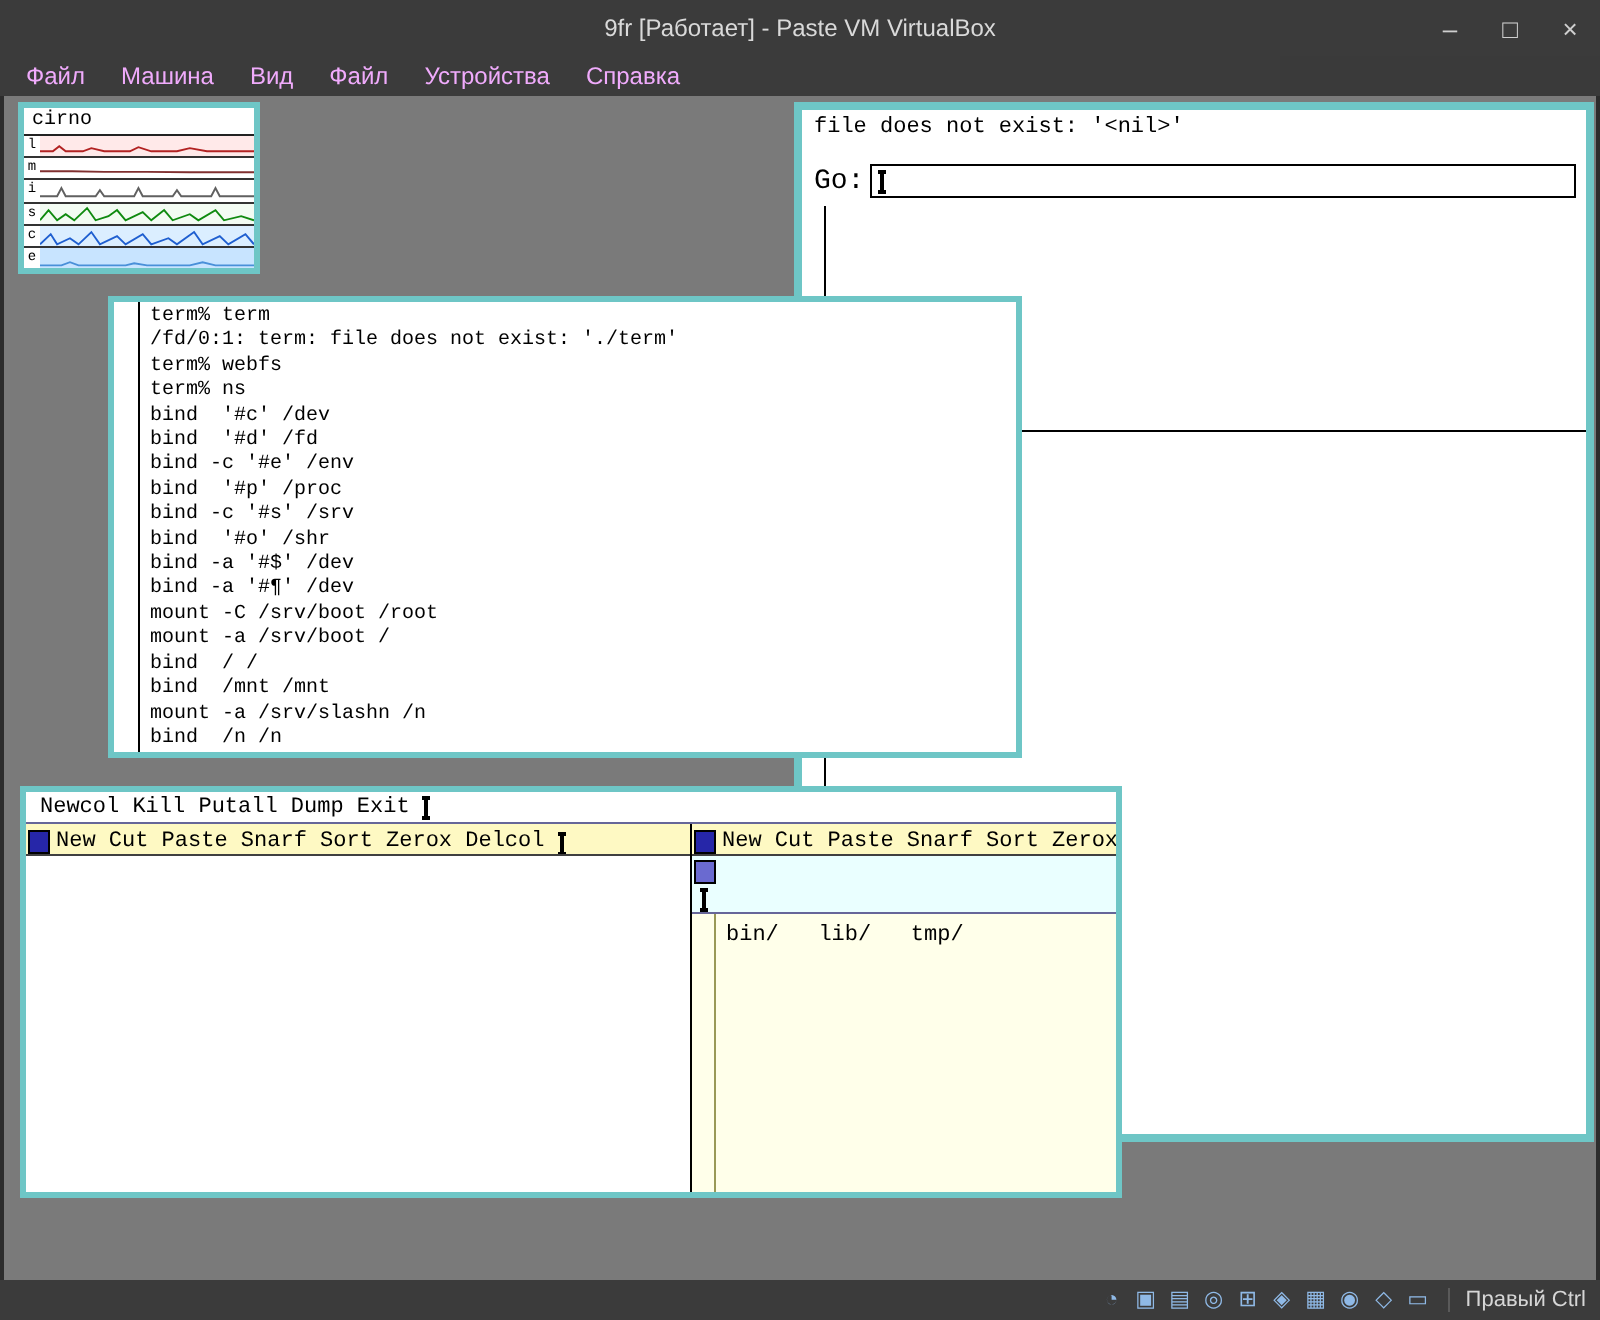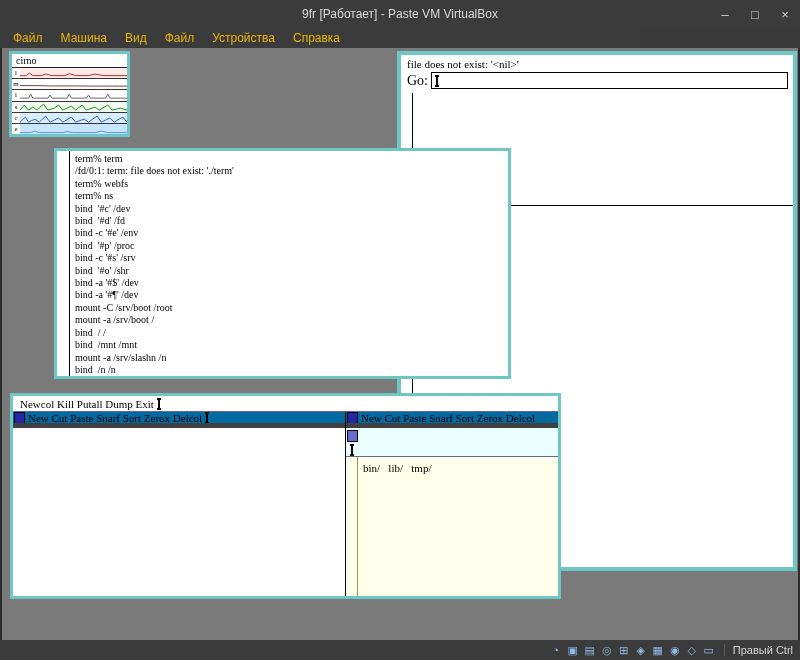--- a/index.html
+++ b/index.html
@@ -7,61 +7,61 @@
   .app{position:relative;width:800px;height:660px;background:#3a3a3a;overflow:hidden;
        font-family:"Liberation Sans",sans-serif}
 
   
   .titlebar{position:absolute;top:0;left:0;width:800px;height:28px;background:#3b3b3b;
             display:flex;align-items:center;color:#d9d9d9;font-size:12px}
   .title{position:absolute;left:0;right:0;text-align:center;pointer-events:none}
   .controls{margin-left:auto;display:flex;z-index:2}
   .ctrl{width:30px;height:28px;display:flex;align-items:center;justify-content:center;color:#cfcfcf;font-size:13px}
   .menubar{position:absolute;top:28px;left:0;width:640px;height:20px;background:#3b3b3b;
-           display:flex;align-items:center;color:#eab308;font-size:12px;padding:0 4px}
+           display:flex;align-items:center;color:#f0abfc;font-size:12px;padding:0 4px}
   .menu-item{padding:2px 9px}
 
   
   .vm{position:absolute;top:48px;left:0;width:800px;height:592px;background:#7a7a7a;overflow:hidden;
       border-left:2px solid #2c2c2c;border-right:2px solid #2c2c2c;
-      font-family:Liberation Serif, serif;color:#000}
+      font-family:Liberation Mono, monospace;color:#000}
   .riowin{position:absolute;border:3px solid #6ec6c6;background:#fff}
 
   
   .stats{left:7px;top:3px;width:121px;height:86px;z-index:2;display:flex;flex-direction:column}
   .stats-title{height:14px;font-size:10px;line-height:13px;padding-left:4px;border-bottom:1px solid #222;background:#fff}
   .stat-row{flex:1;display:flex;border-bottom:1px solid #333;overflow:hidden}
   .stat-row:last-child{border-bottom:none}
   .stat-label{width:8px;font-size:7px;line-height:10px;text-align:center;flex:none;background:#fff}
   .stat-graph{flex:1;height:100%;display:block}
 
   
   .browser{left:395px;top:3px;width:400px;height:520px;z-index:1;border-width:4px;display:flex;flex-direction:column}
-  .browser-msg{font-size:11px;line-height:13px;padding:3px 0 0 6px;white-space:pre}
+  .browser-msg{font-size:11px;line-height:13px;padding:3px 0 10px 6px;white-space:pre}
   .go-row{display:flex;align-items:center;font-size:14px;padding:1px 5px 4px 6px}
   .go-label{flex:none;padding-right:3px}
   .go-box{flex:1;height:17px;border:1px solid #000;display:flex;align-items:center;padding-left:3px;background:#fff}
   .browser-content{flex:1;position:relative;background:#fff}
   .b-scroll{position:absolute;left:11px;top:0;bottom:0;width:0;border-left:1px solid #000}
   .b-divider{position:absolute;left:12px;right:0;top:112px;height:0;border-top:1px solid #000}
 
   
   .terminal{left:52px;top:100px;width:457px;height:231px;z-index:3}
   .term-scroll{position:absolute;left:12px;top:0;bottom:0;width:0;border-left:1px solid #000}
   .term-text{position:absolute;left:18px;top:2px;right:2px;bottom:0;
              font-size:10px;line-height:12.4px;white-space:pre;overflow:hidden}
 
   
   .acme{left:8px;top:345px;width:551px;height:206px;z-index:4;display:flex;flex-direction:column;font-size:11px}
   .acme-rowtag{height:16px;background:#fff;border-bottom:1px solid #666699;display:flex;align-items:center;padding-left:7px;white-space:pre}
   .acme-cols{flex:1;display:flex;min-height:0}
   .acme-col{display:flex;flex-direction:column;min-width:0}
   .acme-col-left{width:333px;border-right:1px solid #000}
   .acme-col-right{flex:1}
-  .col-tag{height:16px;background:#0369a1;border-bottom:5px solid #404040;display:flex;align-items:center;overflow:hidden;white-space:pre}
+  .col-tag{height:16px;background:#fef9c3;border-bottom:1px solid #404040;display:flex;align-items:flex-end;overflow:hidden;white-space:pre}
   .tag-box{width:11px;height:12px;background:#2626a8;border:1px solid #000;margin:0 3px 0 1px;flex:none}
   .col-body{flex:1;background:#fff}
   .win-tag{background:#eaffff;border-bottom:1px solid #666699}
   .win-tag-line1{height:15px;display:flex;align-items:center;overflow:hidden;white-space:pre}
   .win-tag-line1 .tag-box{background:#6a6ad0}
   .win-tag-line2{height:13px;display:flex;align-items:center;padding-left:4px}
   .win-body{flex:1;background:#ffffea;position:relative}
   .win-scroll{position:absolute;left:11px;top:0;bottom:0;width:0;border-left:1px solid #999957}
   .win-body-text{position:absolute;left:17px;top:5px;white-space:pre}
 

